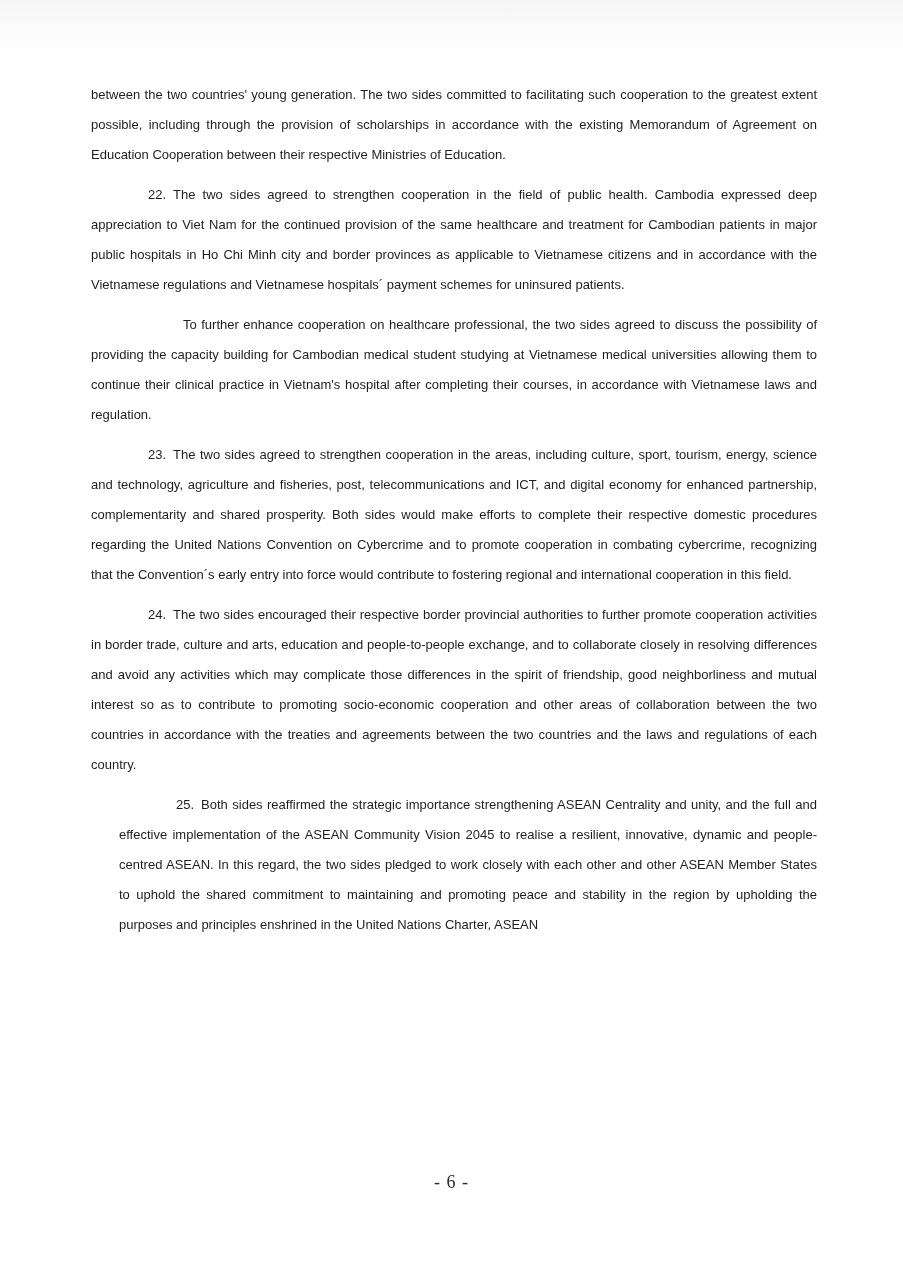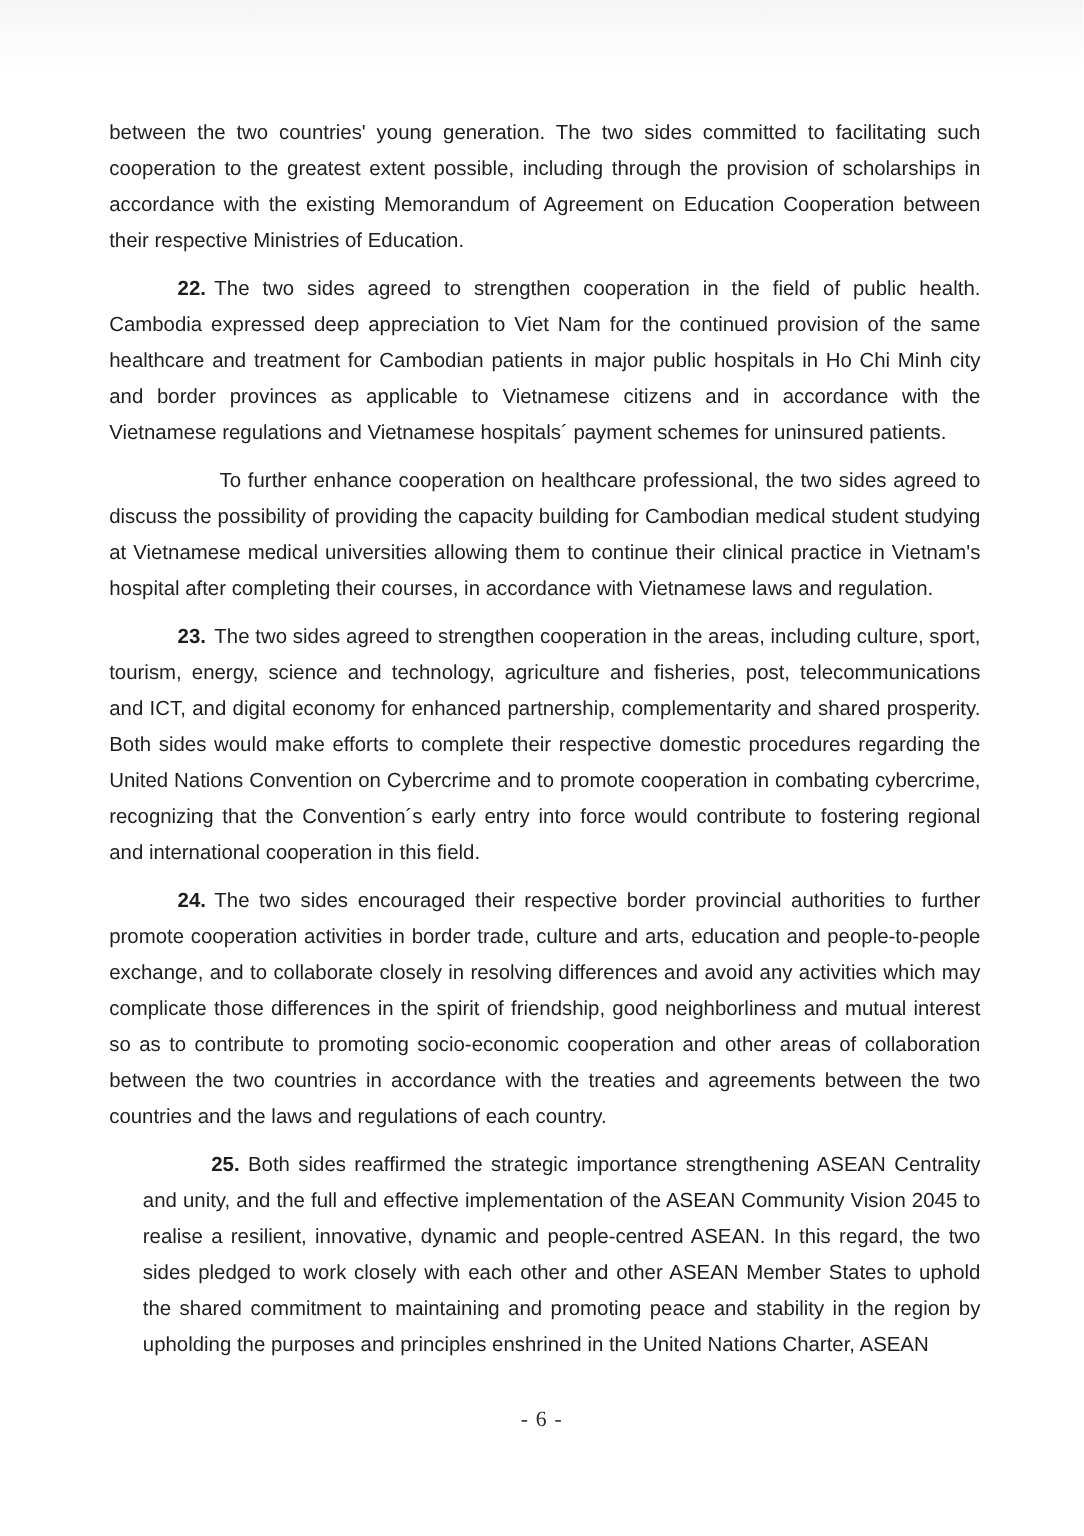--- a/index.html
+++ b/index.html
@@ -20,35 +20,35 @@
     position: absolute;
     top: 0; left: 0;
     width: 100%;
     height: 64px;
     background: linear-gradient(180deg, rgba(180,182,186,0.14) 0%, rgba(195,197,200,0.08) 38%, rgba(255,255,255,0) 100%);
     pointer-events: none;
   }
   .text-block {
     position: absolute;
     left: 91px;
-    top: 96px;
+    top: 80px;
     width: 726px;
     color: #1e1e1e;
-    font-size: 17px;
+    font-size: 13px;
     line-height: 30px;
     text-align: justify;
   }
   .para {
     margin-bottom: 10px;
   }
   .para:last-child { margin-bottom: 0; margin-left: 28px; }
   .ind1 { text-indent: 57px; }
   .ind2 { text-indent: 92px; }
   .pnum {
-    font-weight: bold;
+    font-weight: normal;
     margin-right: 7px;
   }
   .page-footer {
     position: absolute;
     left: 0;
     top: 1172px;
     width: 100%;
     text-align: center;
   }
   .page-num {

